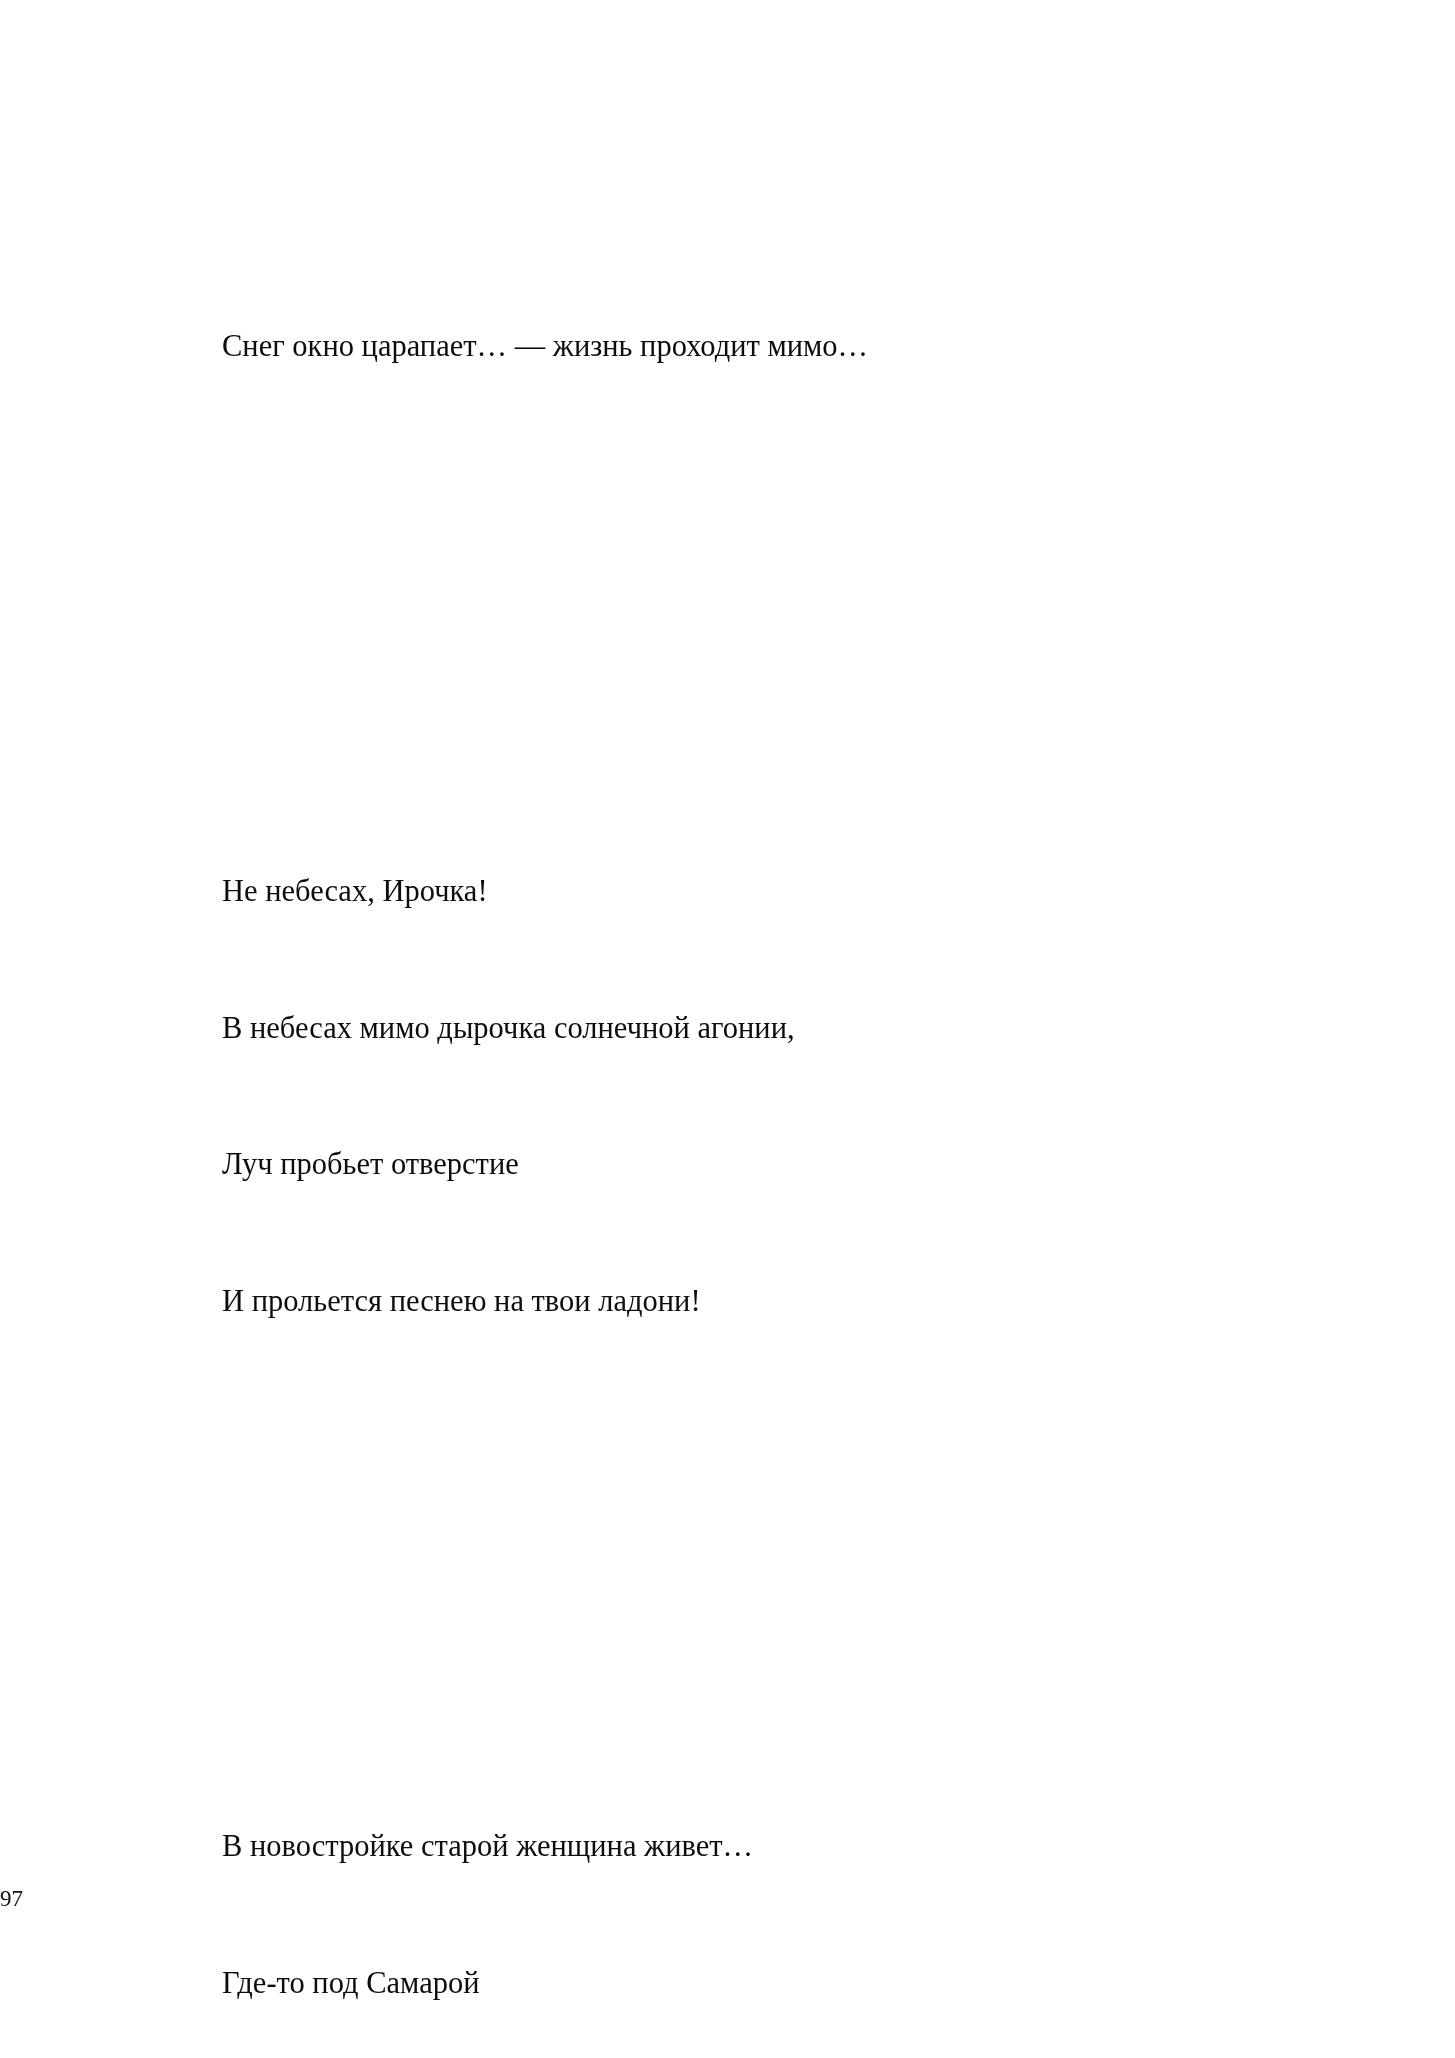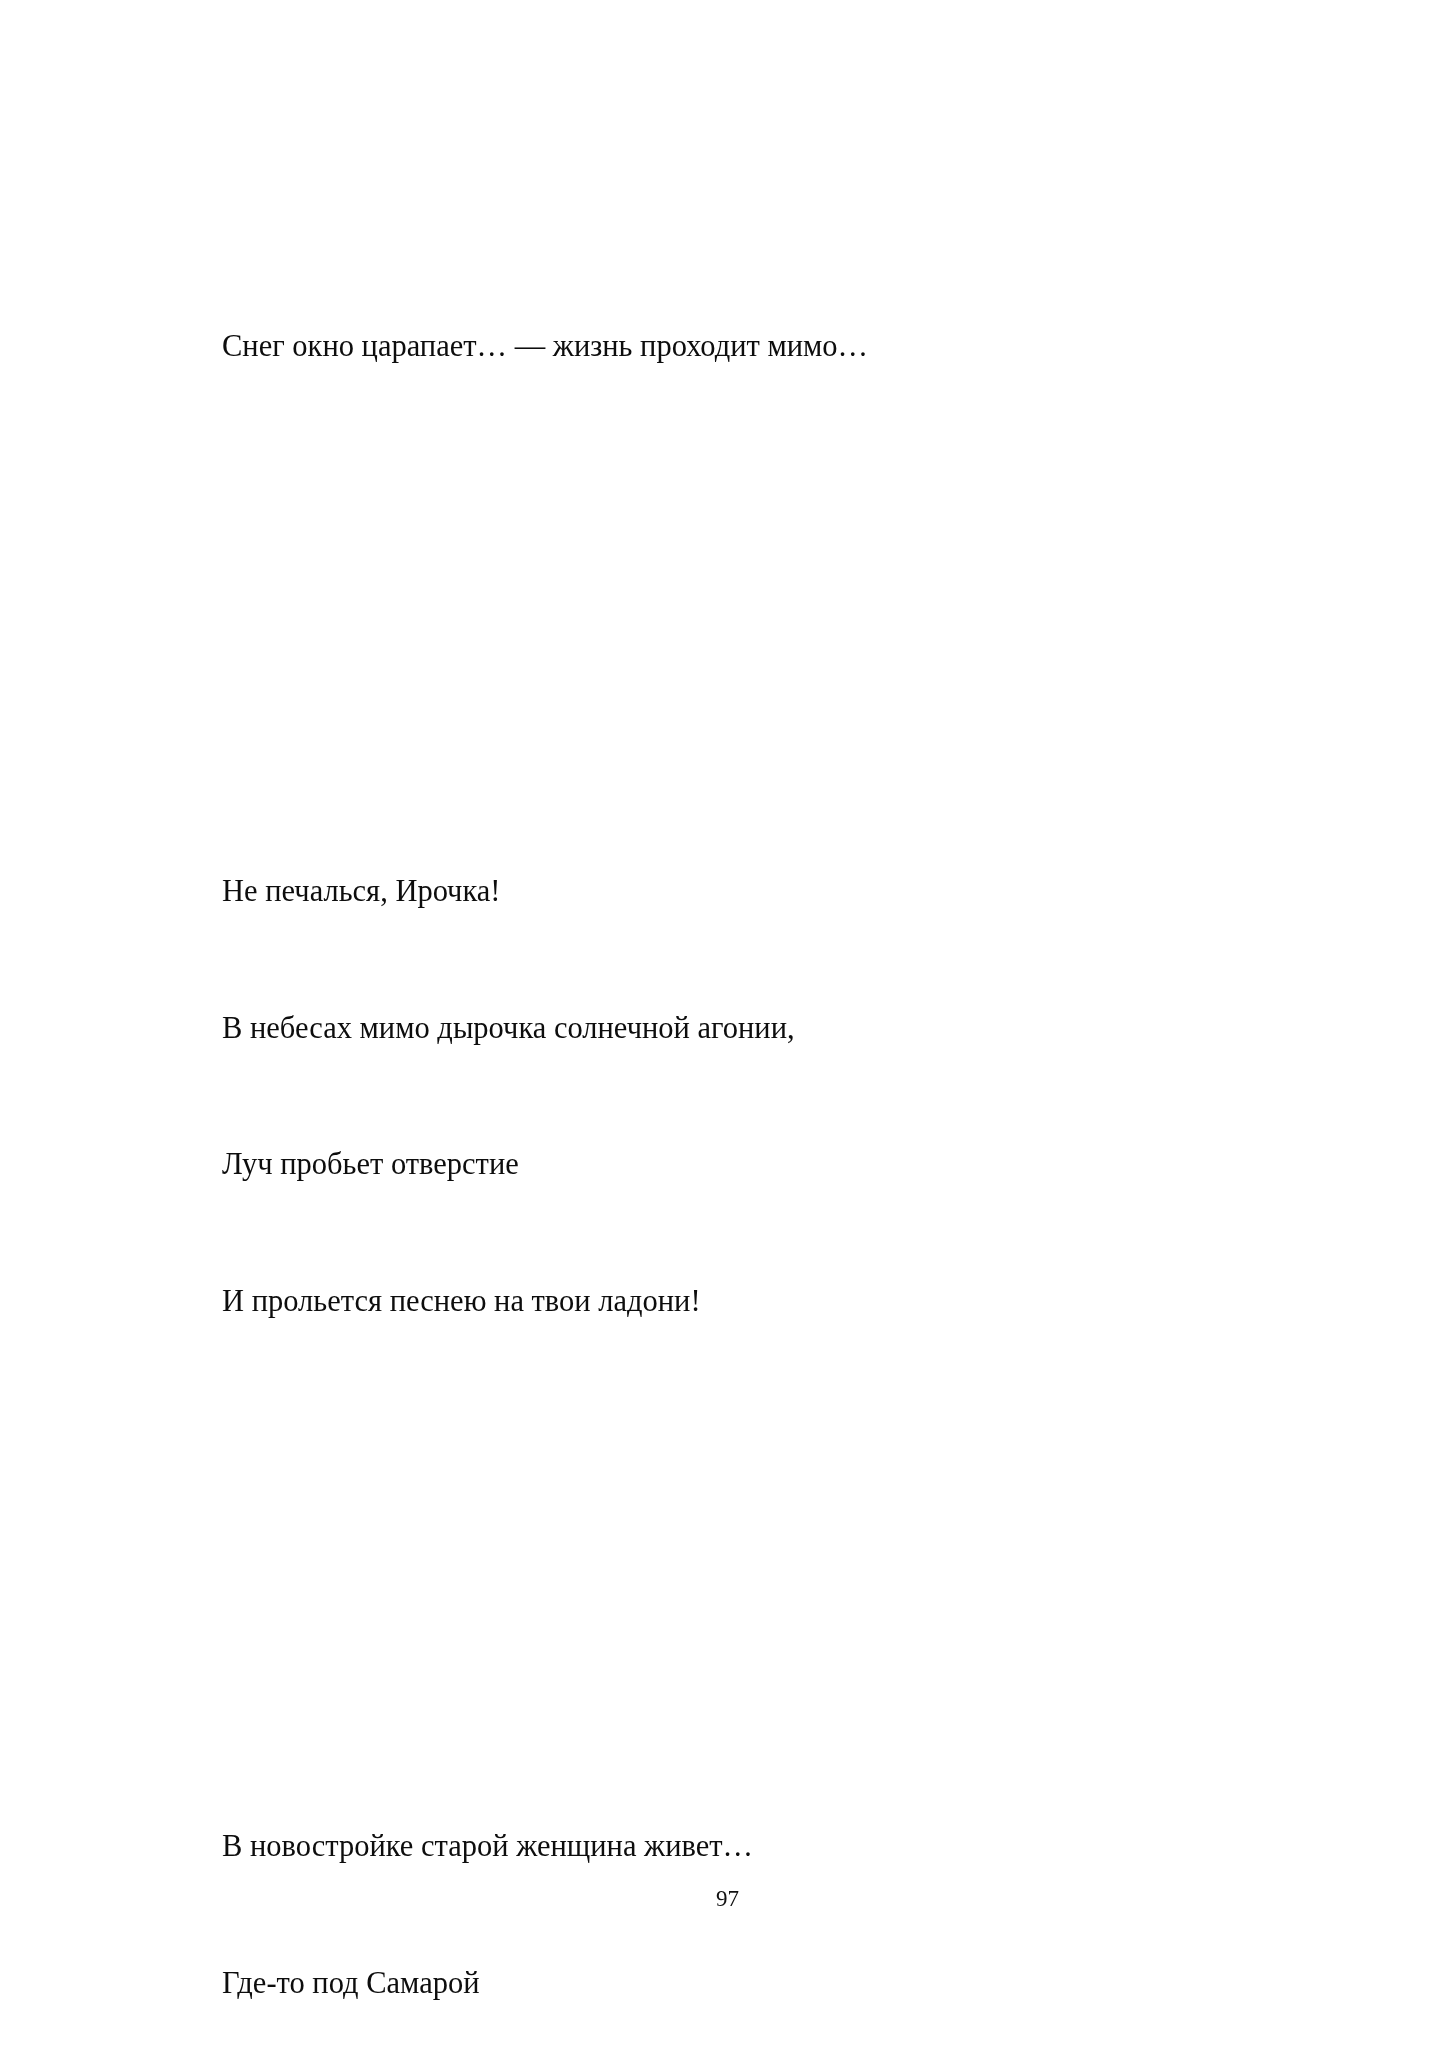--- a/index.html
+++ b/index.html
@@ -38,21 +38,20 @@
     display: block;
     white-space: pre;
   }
   .gap-stanza { height: 45px; }
 
   .folio {
     position: absolute;
     left: 0;
     right: 0;
     top: 1886px;
-    text-align: center;
     font-size: 23px;
     line-height: 26px;
     color: #111111;
   }
 </style>
 </head>
 <body>
 
 <div class="page">
 
@@ -60,21 +59,21 @@
 
     <div class="poem">
 
       <div class="stanza">
         <span class="line">Снег окно царапает… — жизнь проходит мимо…</span>
       </div>
 
       <div class="gap-stanza"></div>
 
       <div class="stanza">
-        <span class="line">Не печалься, Ирочка!</span>
+        <span class="line">Не небесах, Ирочка!</span>
         <span class="line">В небесах мимо дырочка солнечной агонии,</span>
         <span class="line">Луч пробьет отверстие</span>
         <span class="line">И прольется песнею на твои ладони!</span>
       </div>
 
       <div class="gap-stanza"></div>
 
       <div class="stanza">
         <span class="line">В новостройке старой женщина живет…</span>
         <span class="line">Где-то под Самарой</span>

